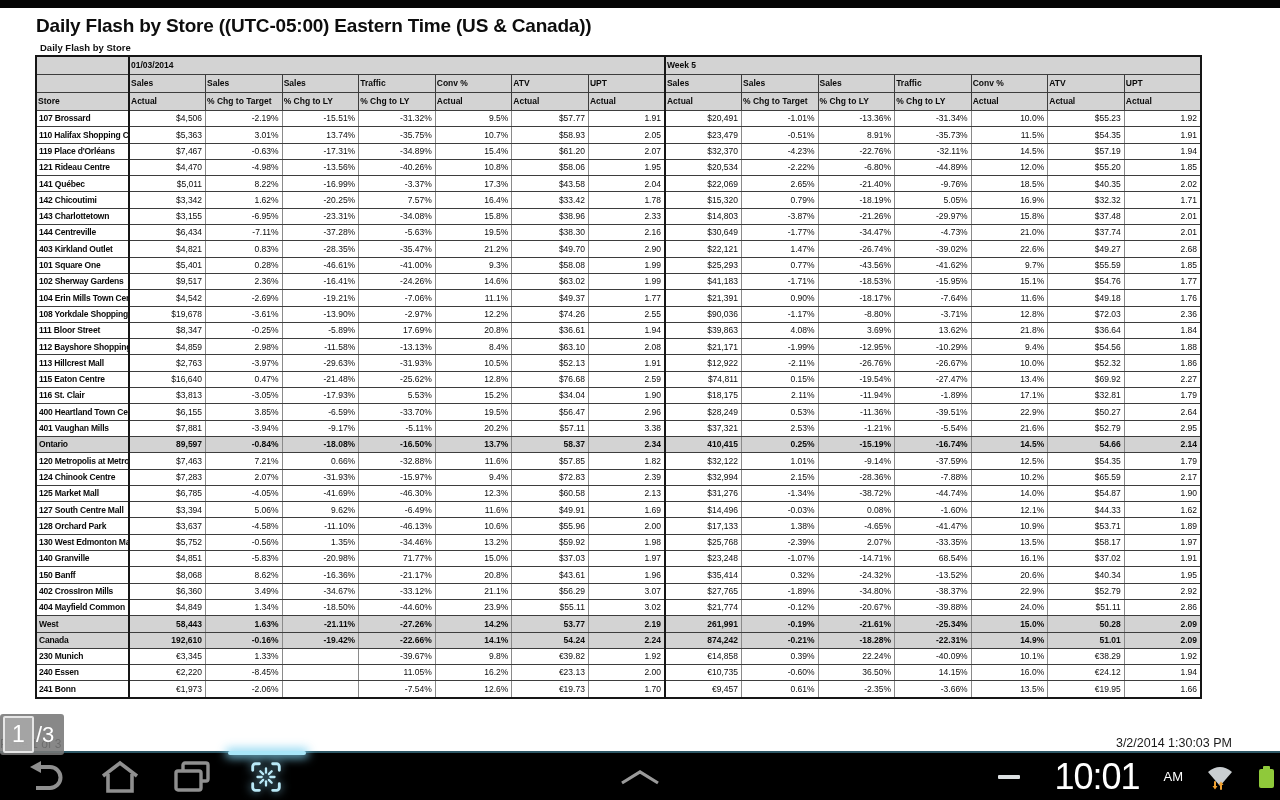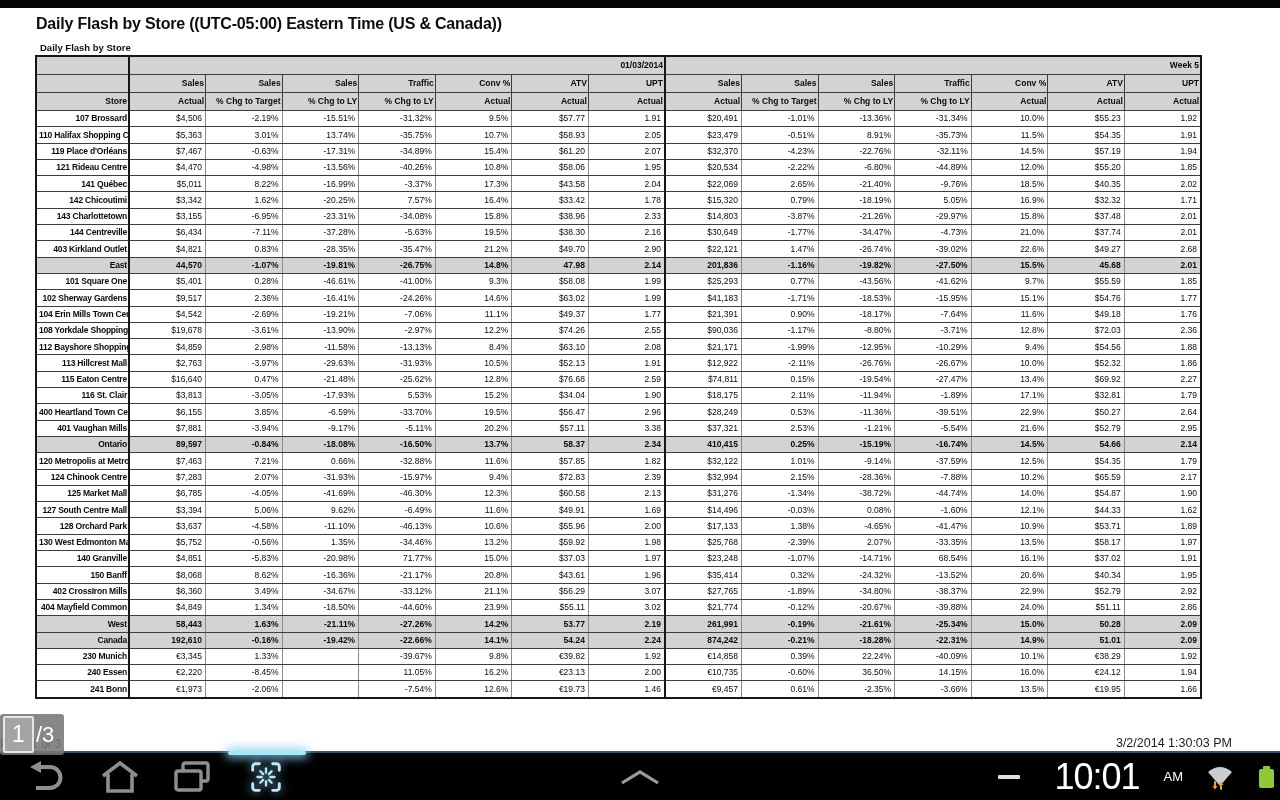--- a/index.html
+++ b/index.html
@@ -1,29 +1,29 @@
 <!DOCTYPE html>
 <html><head>
 <meta charset="utf-8">
 <style>
   html,body{margin:0;padding:0;}
   body{width:1280px;height:800px;background:#fff;font-family:"Liberation Sans",sans-serif;position:relative;overflow:hidden;}
   .topbar{position:absolute;left:0;top:0;width:1280px;height:8px;background:#050505;}
-  .report-title{position:absolute;left:36px;top:15px;font-size:16px;font-weight:bold;color:#0d0d0d;letter-spacing:-0.2px;}
+  .report-title{position:absolute;left:36px;top:15px;font-size:19px;font-weight:bold;color:#0d0d0d;letter-spacing:-0.2px;}
   .report-subtitle{position:absolute;left:40px;top:42px;font-size:9.5px;font-weight:bold;color:#111;}
 
   table#flash-table{position:absolute;left:35px;top:55px;width:1167px;border-collapse:collapse;table-layout:fixed;border:2px solid #161616;background:#fff;}
   #flash-table th,#flash-table td{border:1px solid #8a8a8a;border-top:1px solid #3d3d3d;border-bottom:1px solid #3d3d3d;font-size:8.5px;line-height:1;overflow:hidden;white-space:nowrap;}
-  #flash-table thead th{background:#d3d3d3;font-weight:bold;text-align:right;height:15px;color:#0a0a0a;border-color:#3d3d3d;}
+  #flash-table thead th{background:#d3d3d3;font-weight:bold;text-align:left;height:15px;color:#0a0a0a;border-color:#3d3d3d;}
   #flash-table tbody td{height:15.3px;color:#0a0a0a;}
   #flash-table td.num{text-align:right;padding:0 3px 0 0;}
   #flash-table td.store{font-weight:bold;text-align:left;padding:0 1px 0 2px;letter-spacing:-0.2px;}
   #flash-table .gsep{border-left:2px solid #161616;}
   #flash-table .store-h{border-right:2px solid #161616;}
-  #flash-table td.store{border-right:2px solid #161616;text-align:right;}
+  #flash-table td.store{border-right:2px solid #161616;}
   #flash-table tr.region td{background:#d3d3d3;font-weight:bold;}
 
   .page-footer-text{position:absolute;top:737px;left:0;width:1214px;text-align:left;font-size:12px;color:#1a1a1a;}
   .timestamp{position:absolute;top:736px;right:48px;font-size:12.5px;color:#1a1a1a;}
 
   .page-indicator{position:absolute;left:0;top:714px;width:64px;height:41px;background:rgba(120,120,120,0.88);border-radius:3px;display:flex;align-items:center;z-index:5;}
   .page-indicator .current{width:27px;height:33px;margin-left:3px;background:rgba(165,165,165,0.95);border:2px solid #e6e6e6;border-radius:2px;color:#fff;font-size:23px;display:flex;align-items:center;justify-content:center;}
   .page-indicator .total{color:#fff;font-size:22px;margin-left:2px;}
 
   .navbar{position:absolute;left:0;top:751px;width:1280px;height:49px;background:#000;border-top:2px solid #2e5866;}
@@ -253,37 +253,20 @@
         <td class="num">$49.70</td>
         <td class="num">2.90</td>
         <td class="num gsep">$22,121</td>
         <td class="num">1.47%</td>
         <td class="num">-26.74%</td>
         <td class="num">-39.02%</td>
         <td class="num">22.6%</td>
         <td class="num">$49.27</td>
         <td class="num">2.68</td>
       </tr>
-      <tr class="region">
-        <td class="store">East</td>
-        <td class="num gsep">44,570</td>
-        <td class="num">-1.07%</td>
-        <td class="num">-19.81%</td>
-        <td class="num">-26.75%</td>
-        <td class="num">14.8%</td>
-        <td class="num">47.98</td>
-        <td class="num">2.14</td>
-        <td class="num gsep">201,836</td>
-        <td class="num">-1.16%</td>
-        <td class="num">-19.82%</td>
-        <td class="num">-27.50%</td>
-        <td class="num">15.5%</td>
-        <td class="num">45.68</td>
-        <td class="num">2.01</td>
-      </tr>
       <tr>
         <td class="store">101 Square One</td>
         <td class="num gsep">$5,401</td>
         <td class="num">0.28%</td>
         <td class="num">-46.61%</td>
         <td class="num">-41.00%</td>
         <td class="num">9.3%</td>
         <td class="num">$58.08</td>
         <td class="num">1.99</td>
         <td class="num gsep">$25,293</td>
@@ -337,20 +320,37 @@
         <td class="num">12.2%</td>
         <td class="num">$74.26</td>
         <td class="num">2.55</td>
         <td class="num gsep">$90,036</td>
         <td class="num">-1.17%</td>
         <td class="num">-8.80%</td>
         <td class="num">-3.71%</td>
         <td class="num">12.8%</td>
         <td class="num">$72.03</td>
         <td class="num">2.36</td>
+      </tr>
+      <tr>
+        <td class="store">111 Bloor Street</td>
+        <td class="num gsep">$8,347</td>
+        <td class="num">-0.25%</td>
+        <td class="num">-5.89%</td>
+        <td class="num">17.69%</td>
+        <td class="num">20.8%</td>
+        <td class="num">$36.61</td>
+        <td class="num">1.94</td>
+        <td class="num gsep">$39,863</td>
+        <td class="num">4.08%</td>
+        <td class="num">3.69%</td>
+        <td class="num">13.62%</td>
+        <td class="num">21.8%</td>
+        <td class="num">$36.64</td>
+        <td class="num">1.84</td>
       </tr>
       <tr>
         <td class="store">112 Bayshore Shopping</td>
         <td class="num gsep">$4,859</td>
         <td class="num">2.98%</td>
         <td class="num">-11.58%</td>
         <td class="num">-13.13%</td>
         <td class="num">8.4%</td>
         <td class="num">$63.10</td>
         <td class="num">2.08</td>
@@ -703,21 +703,21 @@
         <td class="num">1.94</td>
       </tr>
       <tr>
         <td class="store">241 Bonn</td>
         <td class="num gsep">€1,973</td>
         <td class="num">-2.06%</td>
         <td class="num"></td>
         <td class="num">-7.54%</td>
         <td class="num">12.6%</td>
         <td class="num">€19.73</td>
-        <td class="num">1.46</td>
+        <td class="num">1.70</td>
         <td class="num gsep">€9,457</td>
         <td class="num">0.61%</td>
         <td class="num">-2.35%</td>
         <td class="num">-3.66%</td>
         <td class="num">13.5%</td>
         <td class="num">€19.95</td>
         <td class="num">1.66</td>
       </tr>
     </tbody>
   </table>

